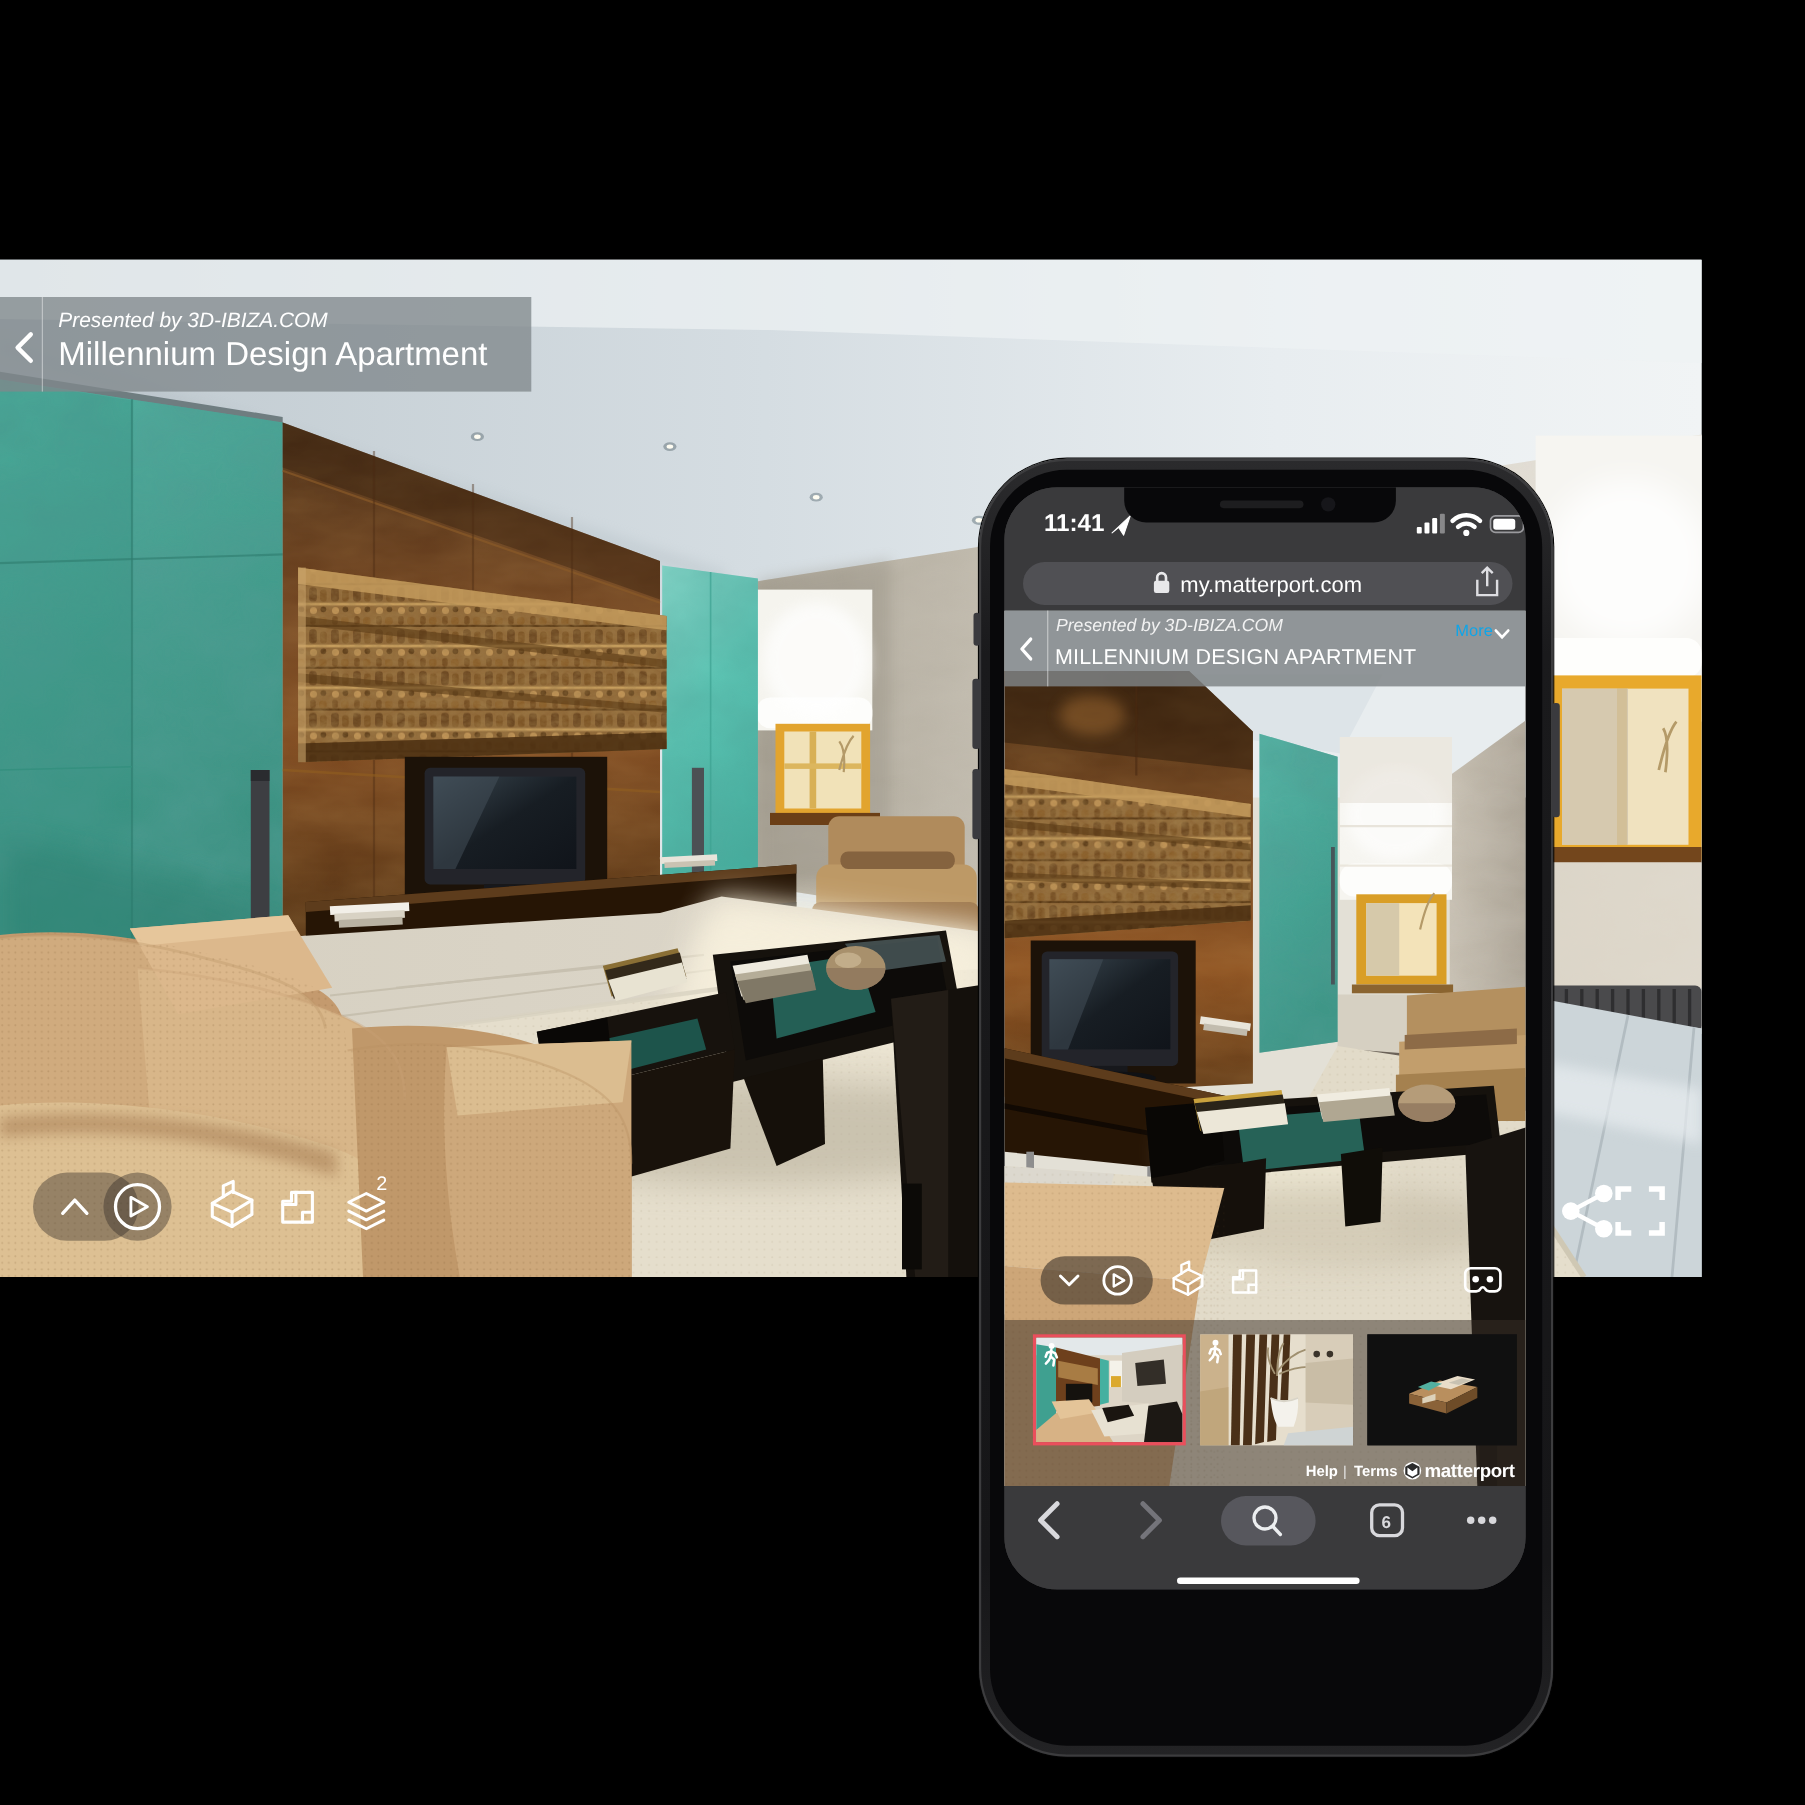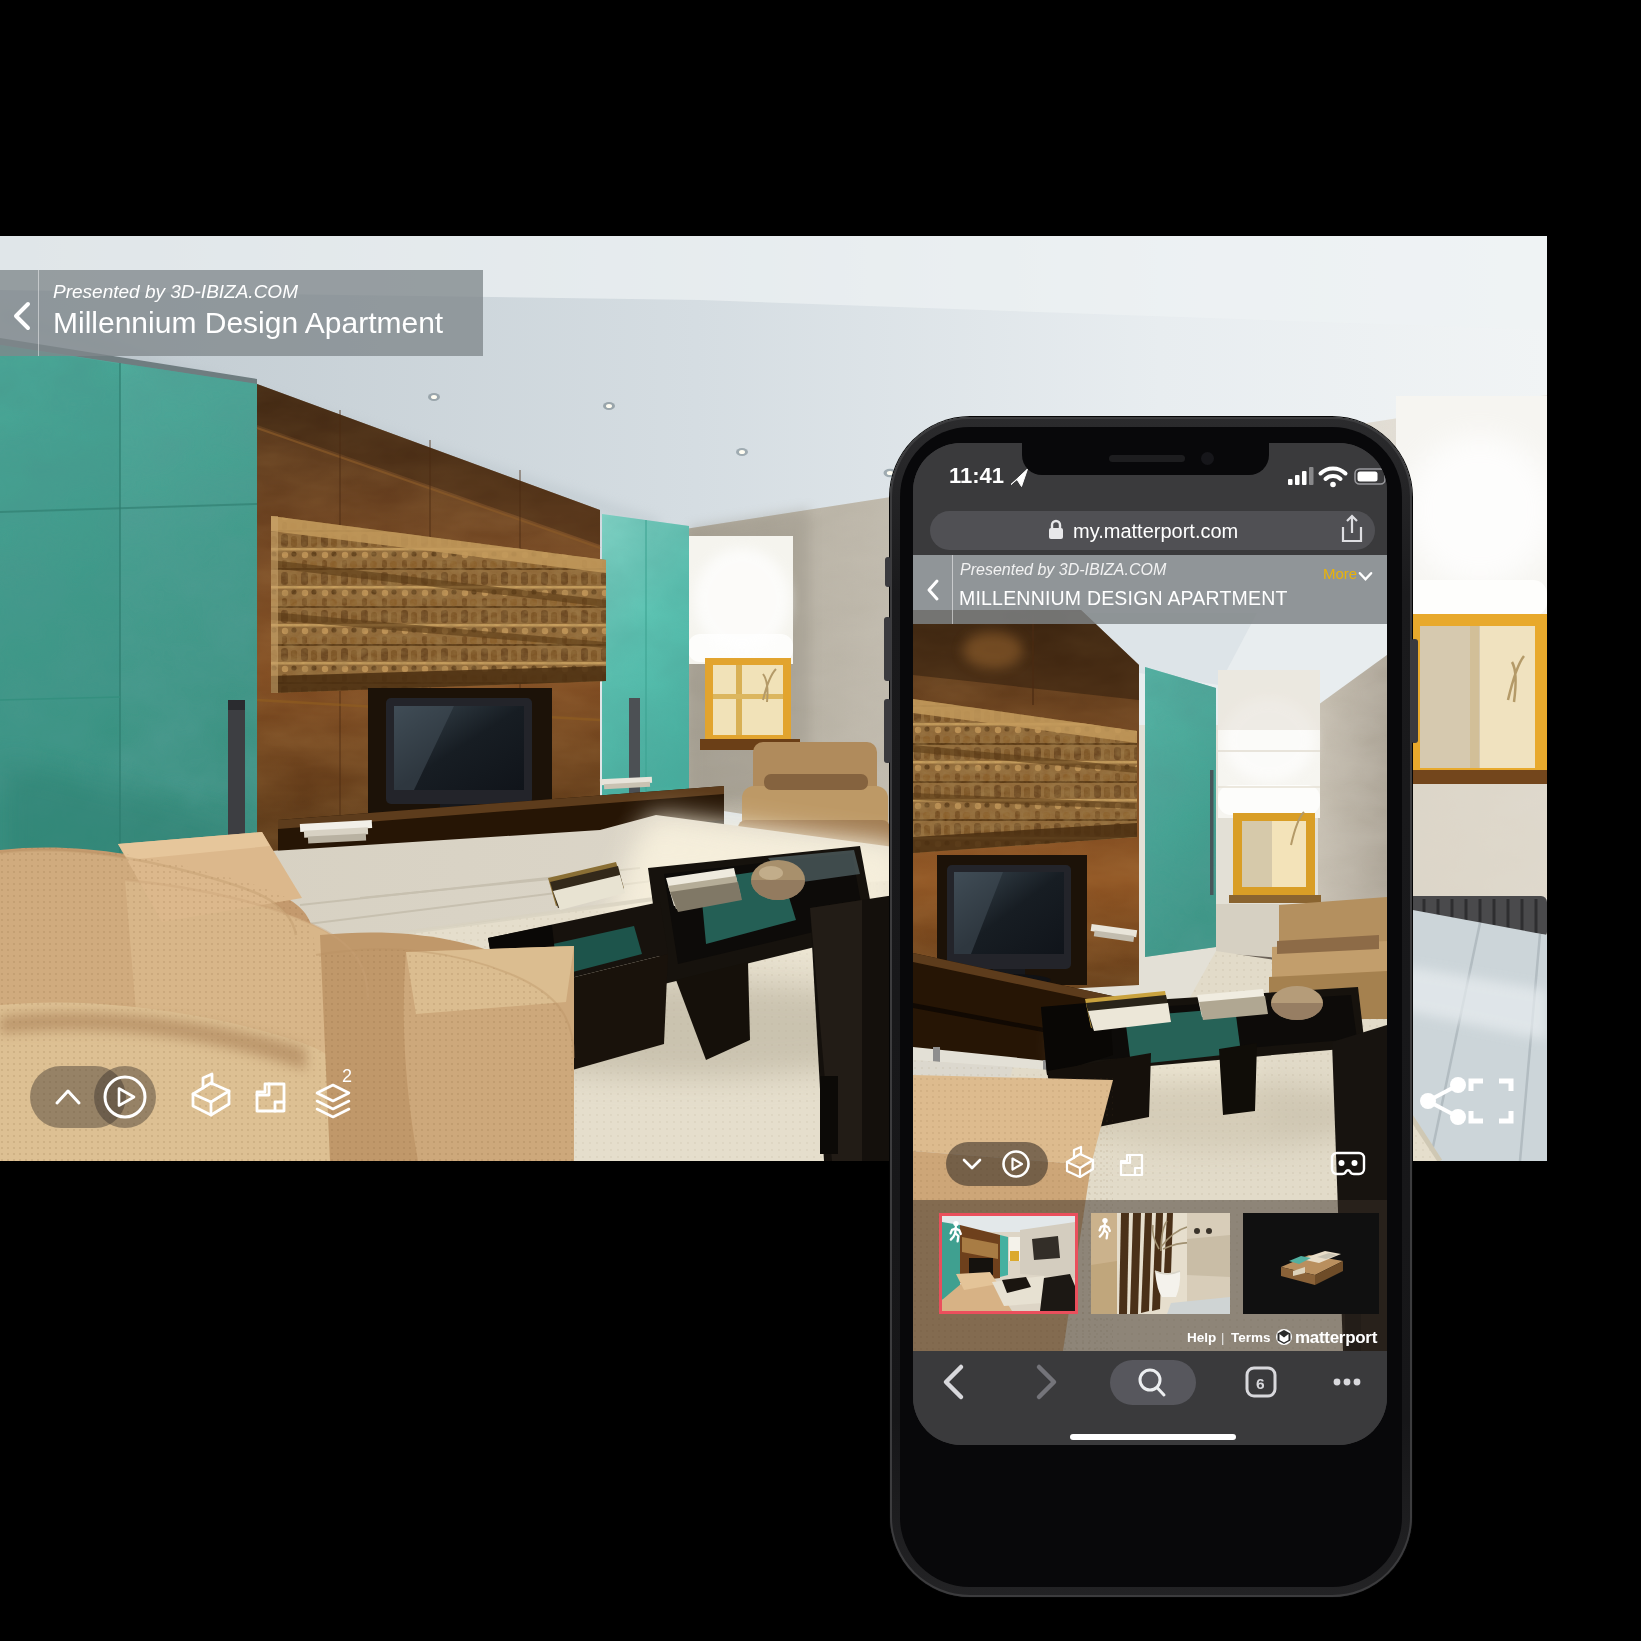--- a/index.html
+++ b/index.html
@@ -624,21 +624,21 @@
         <div style="position:absolute;left:39px;top:112px;width:1px;height:69px;background:rgba(255,255,255,0.5);"></div>
 
         <svg style="position:absolute;left:10px;top:134px;" width="20" height="26" viewBox="0 0 20 26">
           <path d="M14 4 L6 13 L14 22" fill="none" stroke="#fff" stroke-width="3" stroke-linecap="round" stroke-linejoin="round"></path>
         </svg>
 
         <div style="position:absolute;left:47px;top:118px;font-style:italic;font-size:16px;color:#f2f2f2;">Presented by 3D-IBIZA.COM</div>
 
         <div style="position:absolute;left:46px;top:144px;font-size:19.5px;letter-spacing:0.2px;color:#fff;">MILLENNIUM DESIGN APARTMENT</div>
 
-        <div style="position:absolute;left:410px;top:122px;font-size:15px;color:#eab308;">More</div>
+        <div style="position:absolute;left:410px;top:122px;font-size:15px;color:#0ea5e9;">More</div>
         <svg style="position:absolute;left:445px;top:128px;" width="15" height="11" viewBox="0 0 16 11">
           <path d="M2 2 L8 8.5 L14 2" fill="none" stroke="#fff" stroke-width="2.6" stroke-linecap="round"></path>
         </svg>
 
         <svg style="position:absolute;left:0;top:693px;" width="474" height="58" viewBox="0 0 474 58">
 
           <rect x="33" y="6" width="102" height="44" rx="22" fill="rgba(45,38,32,0.55)"></rect>
           <g stroke="#fff" stroke-width="2.6" fill="none" stroke-linecap="round" stroke-linejoin="round">
 
             <path d="M51 24 L59 32 L67 24"></path>

